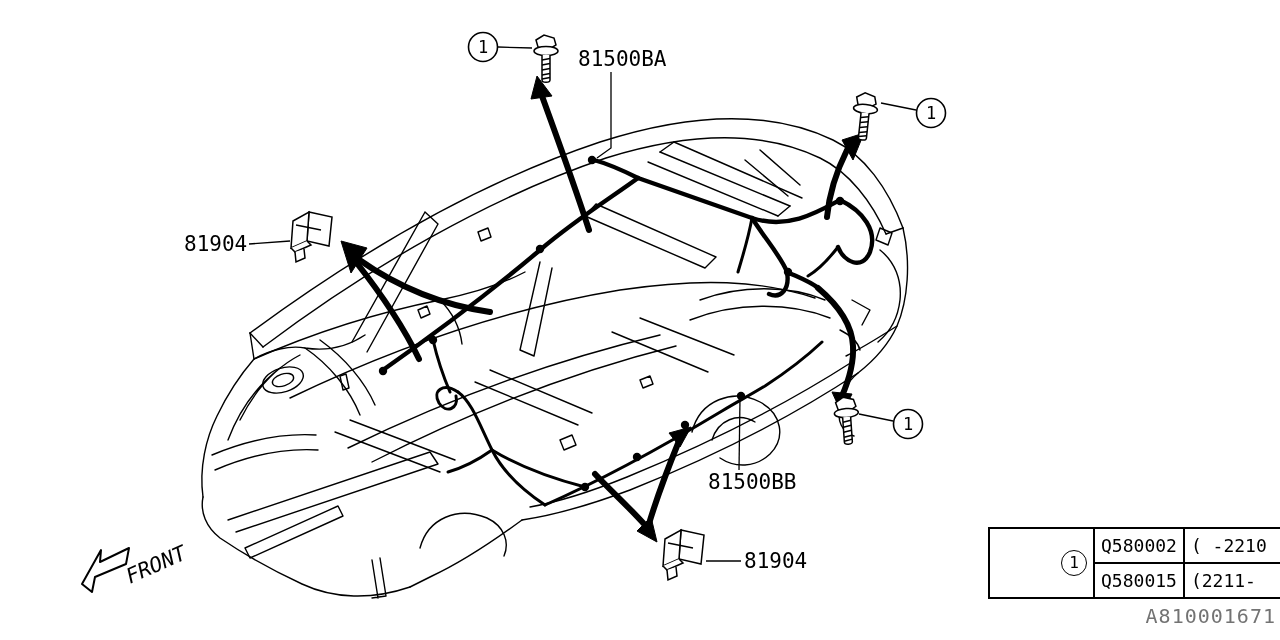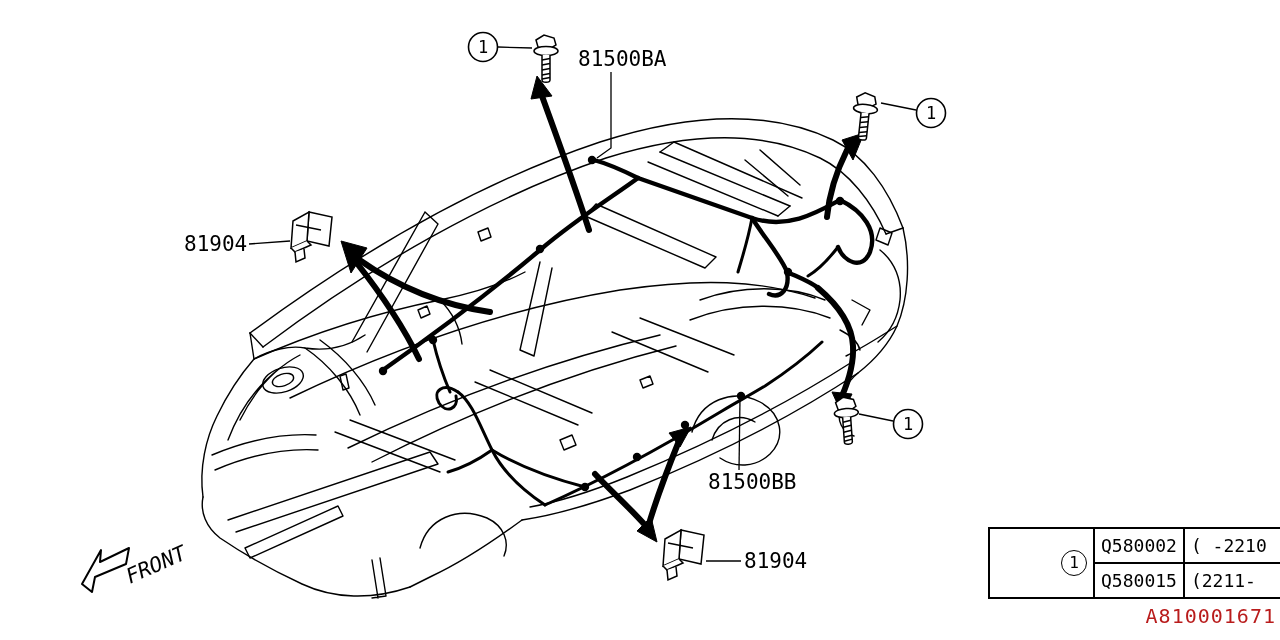--- a/index.html
+++ b/index.html
@@ -28,21 +28,21 @@
 
   
   .fastener-table{position:absolute;left:988px;top:527px;border-collapse:collapse;background:#fff;}
   .fastener-table td{border:2px solid #000;font-family:"DejaVu Sans Mono",monospace;
         font-size:18px;color:#000;padding:0 6px;height:27px;white-space:pre;}
   .badge-cell{width:40px;text-align:center;}
   .badge{display:inline-block;width:24px;height:24px;border:1.6px solid #000;border-radius:50%;
         line-height:23px;font-size:16px;text-align:center;}
 
   .doc-ref{position:absolute;left:1120px;top:604px;width:156px;text-align:right;
-        font-size:20px;letter-spacing:1px;color:#b91c1c;}
+        font-size:20px;letter-spacing:1px;color:#737373;}
 </style>
 </head>
 <body>
 
 <div class="stage">
 
 <svg width="1280" height="640" viewBox="0 0 1280 640">
 
   <defs>
     <g id="bolt" class="bolt">

